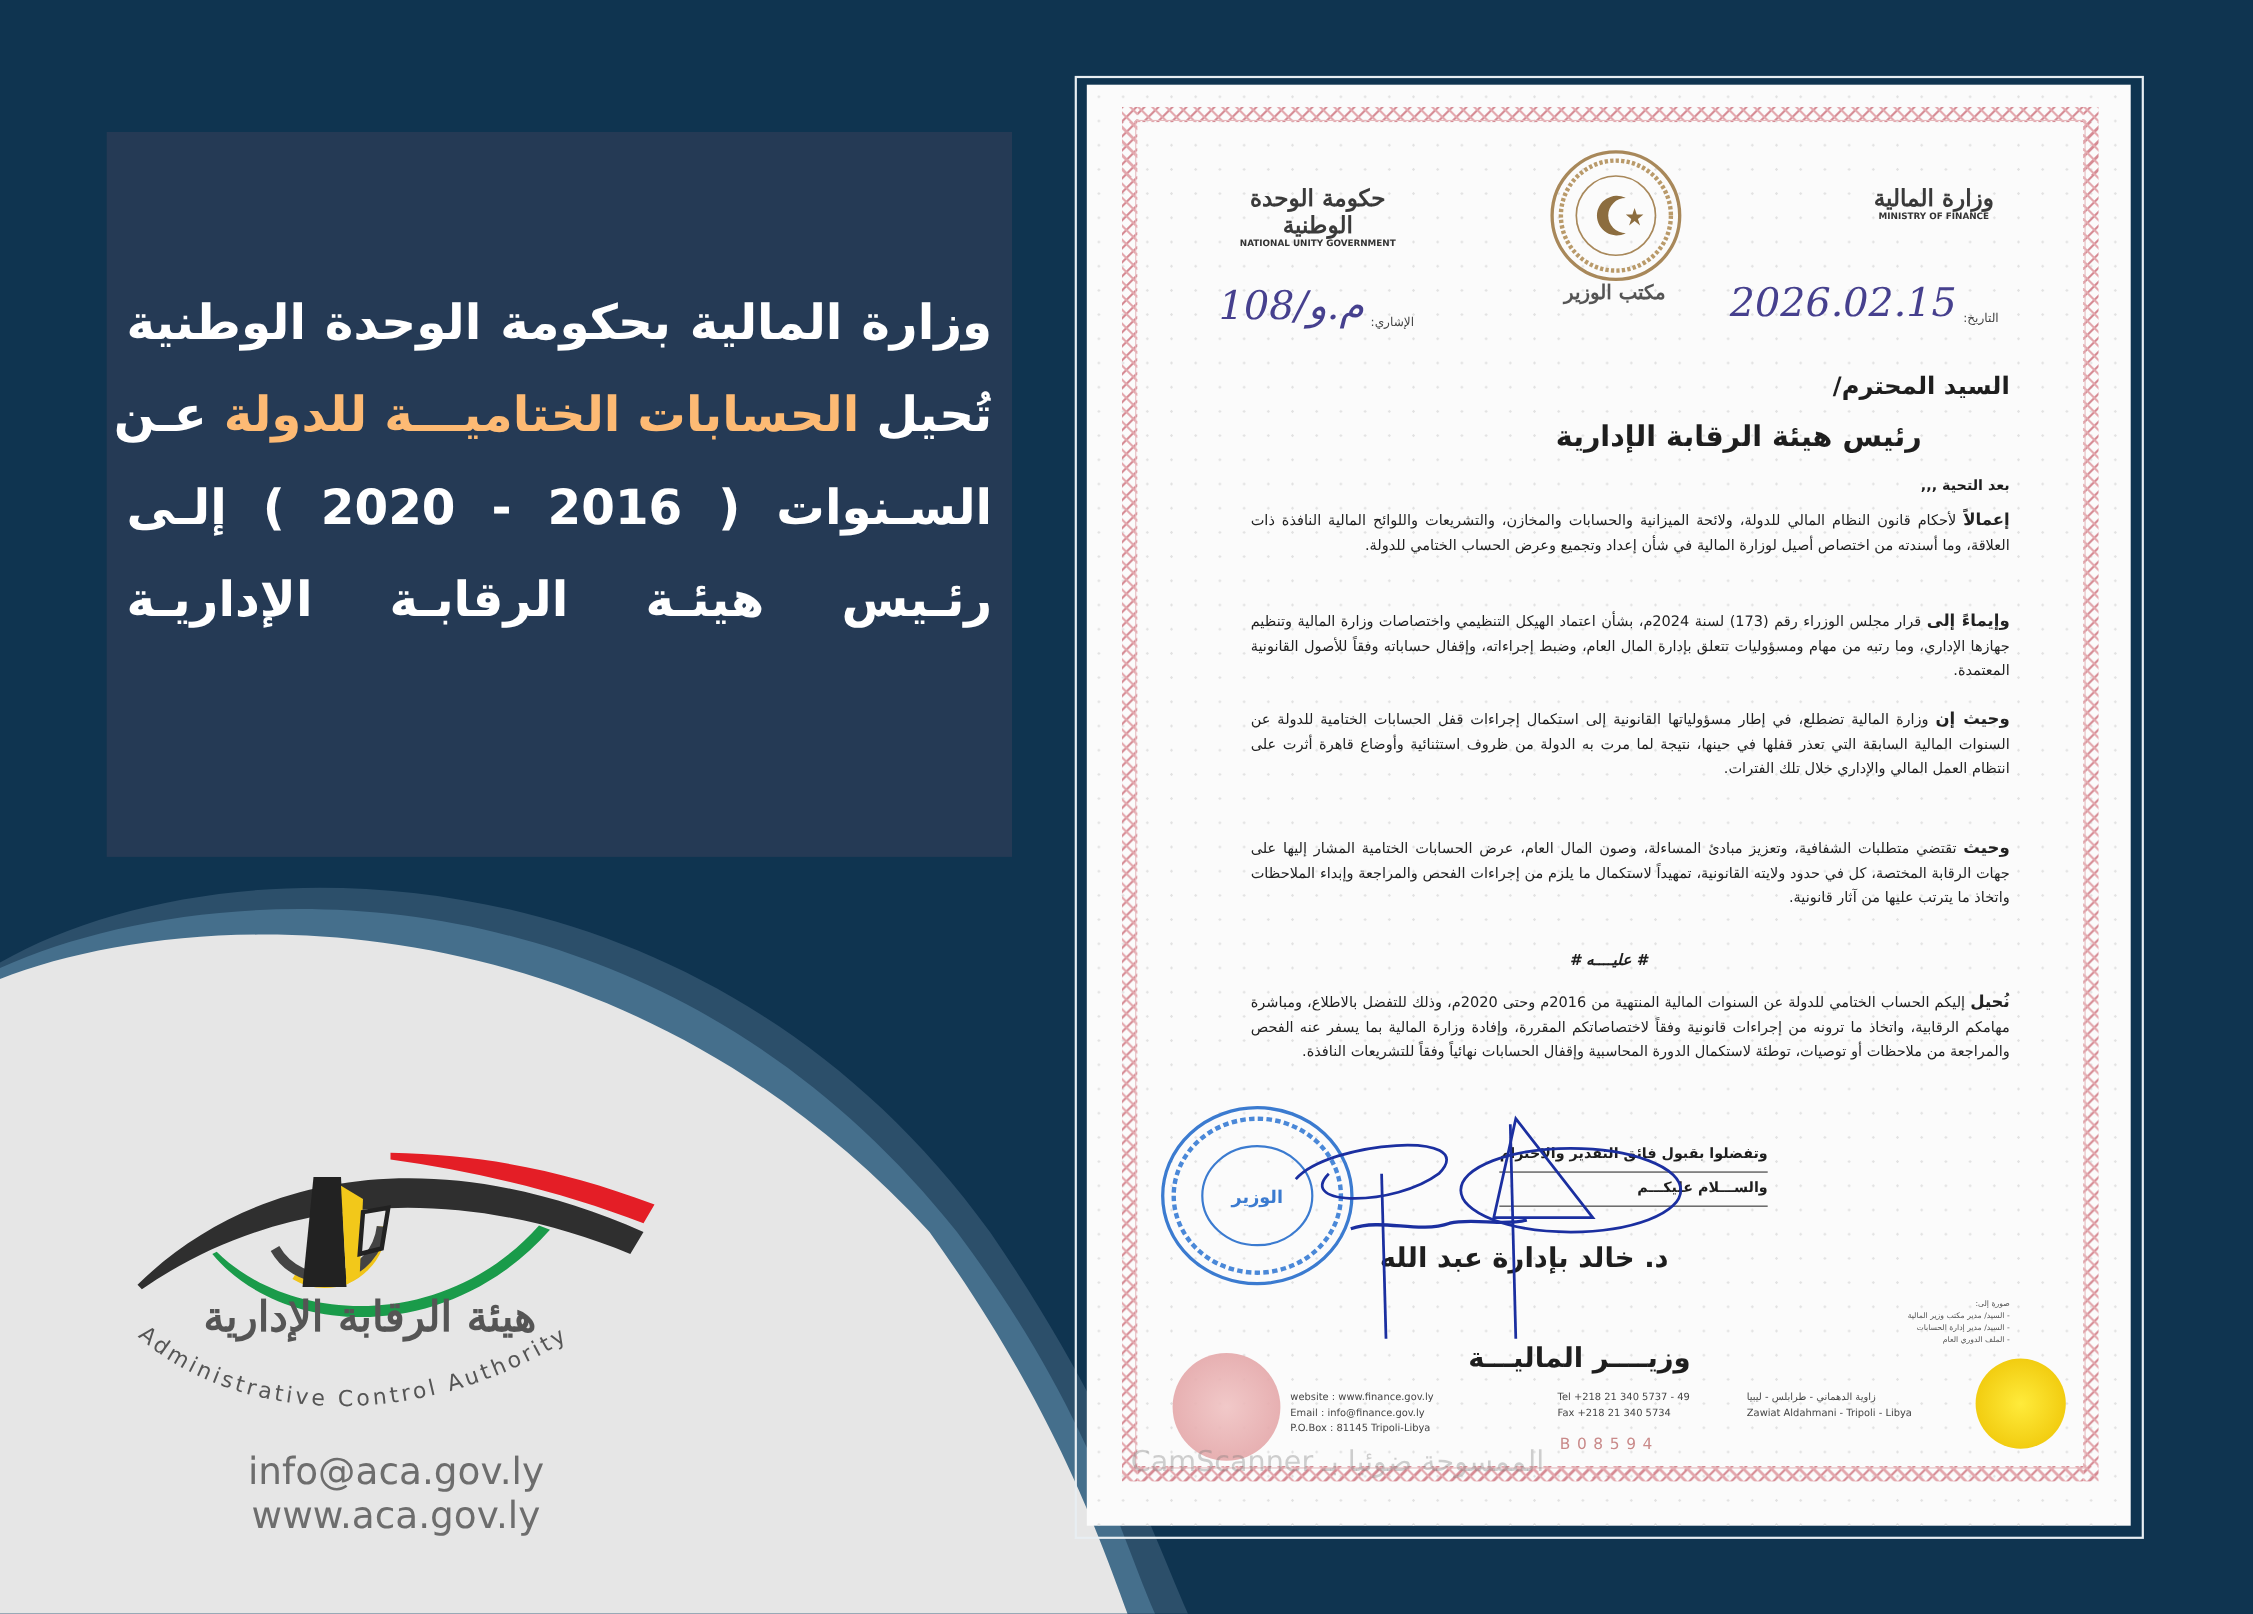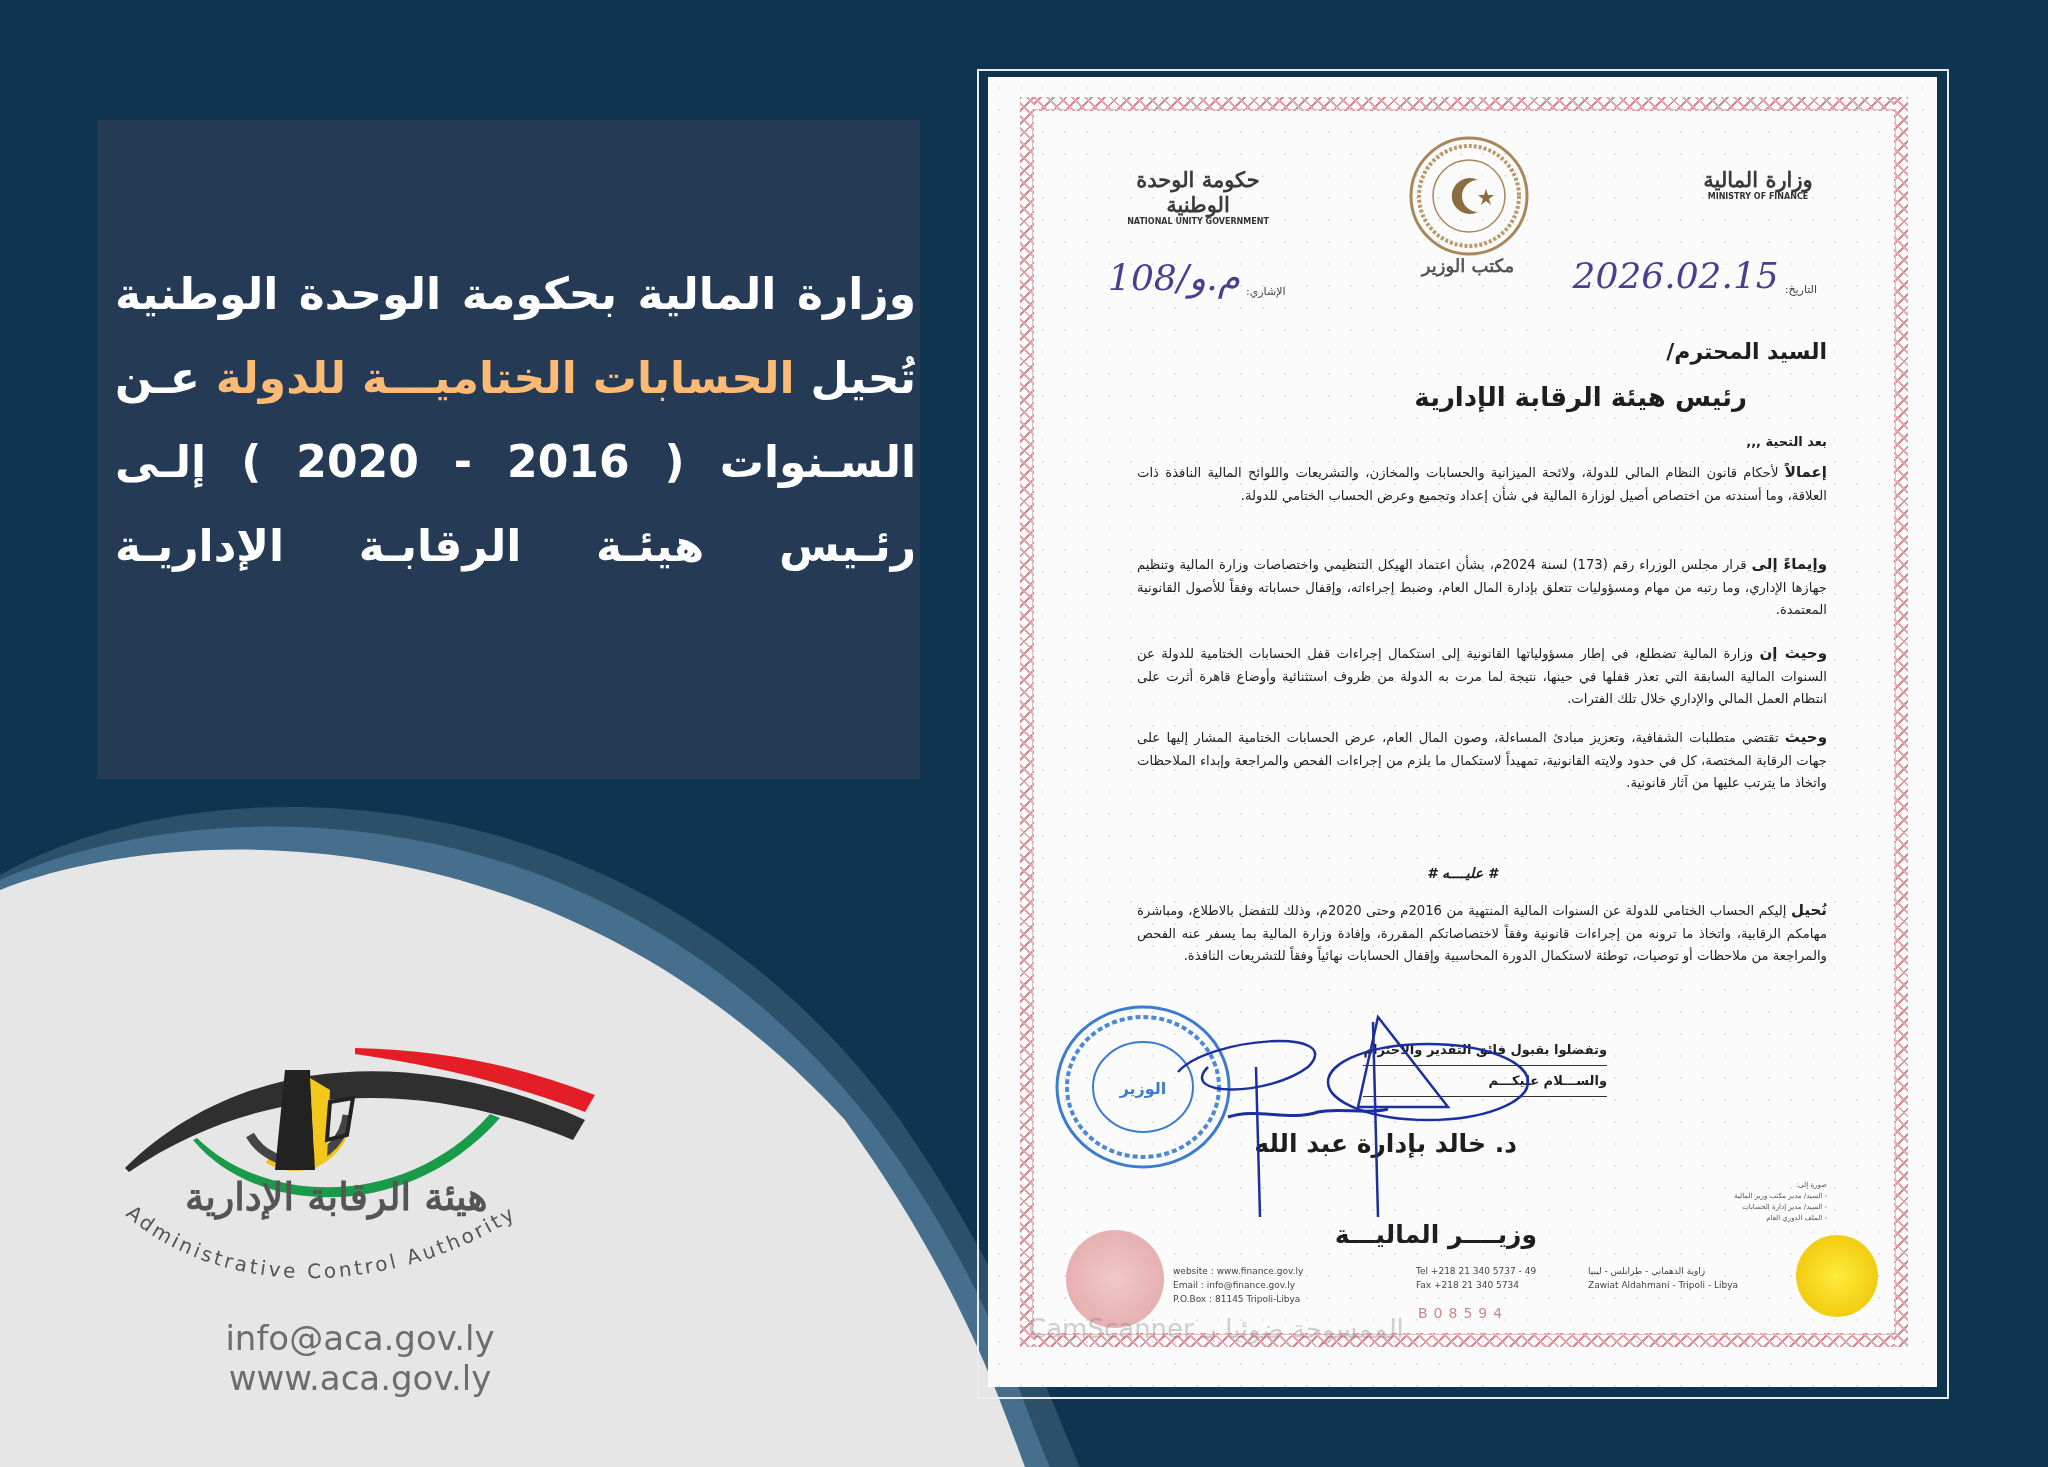--- a/index.html
+++ b/index.html
@@ -5,21 +5,21 @@
   * { box-sizing: border-box; margin: 0; padding: 0; }
   html, body { width: 2048px; height: 1467px; overflow: hidden; }
   body { background: #0f3450; position: relative; font-family: "DejaVu Sans", sans-serif; }
 
   .bg-curve { position: absolute; left: 0; top: 0; width: 2048px; height: 1467px; }
 
   .headline-panel {
     position: absolute; left: 97px; top: 120px; width: 823px; height: 659px;
     background: #253a55;
     display: flex; flex-direction: column; justify-content: center;
-    padding: 0 4px 60px 18px;
+    padding: 0 18px 60px 18px;
     direction: rtl;
   }
   .headline-line {
     font-family: "DejaVu Sans", sans-serif; font-weight: bold;
     color: #ffffff; font-size: 44px; line-height: 84px;
     text-align: justify; text-align-last: justify; white-space: nowrap;
   }
   .headline-line .hl { color: #fdba74; }
 
   .logo { position: absolute; left: 115px; top: 1040px; width: 490px; height: 265px; }
@@ -51,21 +51,21 @@
 
   .salutation { position: absolute; right: 110px; top: 262px; font-size: 22px; font-weight: bold; }
   .recipient { position: absolute; right: 190px; top: 305px; font-size: 26px; font-weight: bold; letter-spacing: 1px; }
   .greeting { position: absolute; right: 110px; top: 357px; font-size: 13px; font-weight: bold; }
 
   .body-text { position: absolute; right: 110px; width: 690px; font-size: 13.2px; line-height: 22.5px; text-align: justify; text-align-last: right; color: #222; }
   .body-text b { font-size: 15px; }
   .p1 { top: 384px; }
   .p2 { top: 476px; }
   .p3 { top: 565px; }
-  .p4 { top: 649px; margin-left: 32px; }
+  .p4 { top: 682px; margin-left: 32px; }
   .therefore { position: absolute; left: 0; right: 0; top: 788px; text-align: center; font-size: 14px; font-weight: bold; font-style: italic; }
   .p5 { top: 822px; }
 
   .closing { position: absolute; right: 330px; top: 958px; font-size: 13px; font-weight: bold; line-height: 30px; text-align: right; }
   .closing span { display: block; border-bottom: 1.5px solid #333; }
   .sig-name { position: absolute; right: 420px; top: 1052px; font-size: 25px; font-weight: bold; }
   .sig-title { position: absolute; right: 400px; top: 1100px; font-size: 25px; font-weight: bold; letter-spacing: 2px; margin-top: 43px; }
   .cc-list { position: absolute; right: 110px; top: 1103px; font-size: 7px; line-height: 11px; color: #555; font-weight: normal; text-align: right; }
 
   .stamp-blue { position: absolute; left: 65px; top: 925px; width: 180px; height: 170px; }

